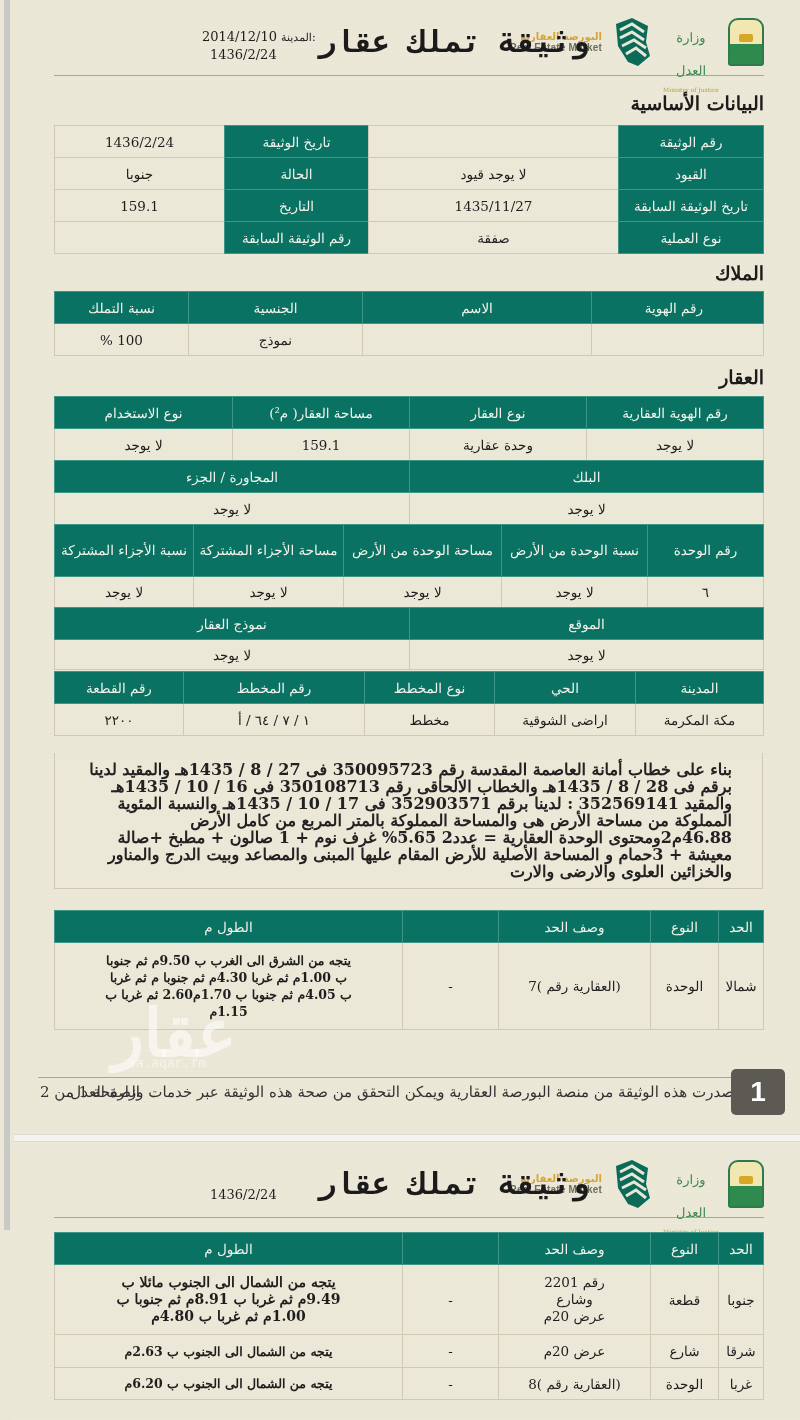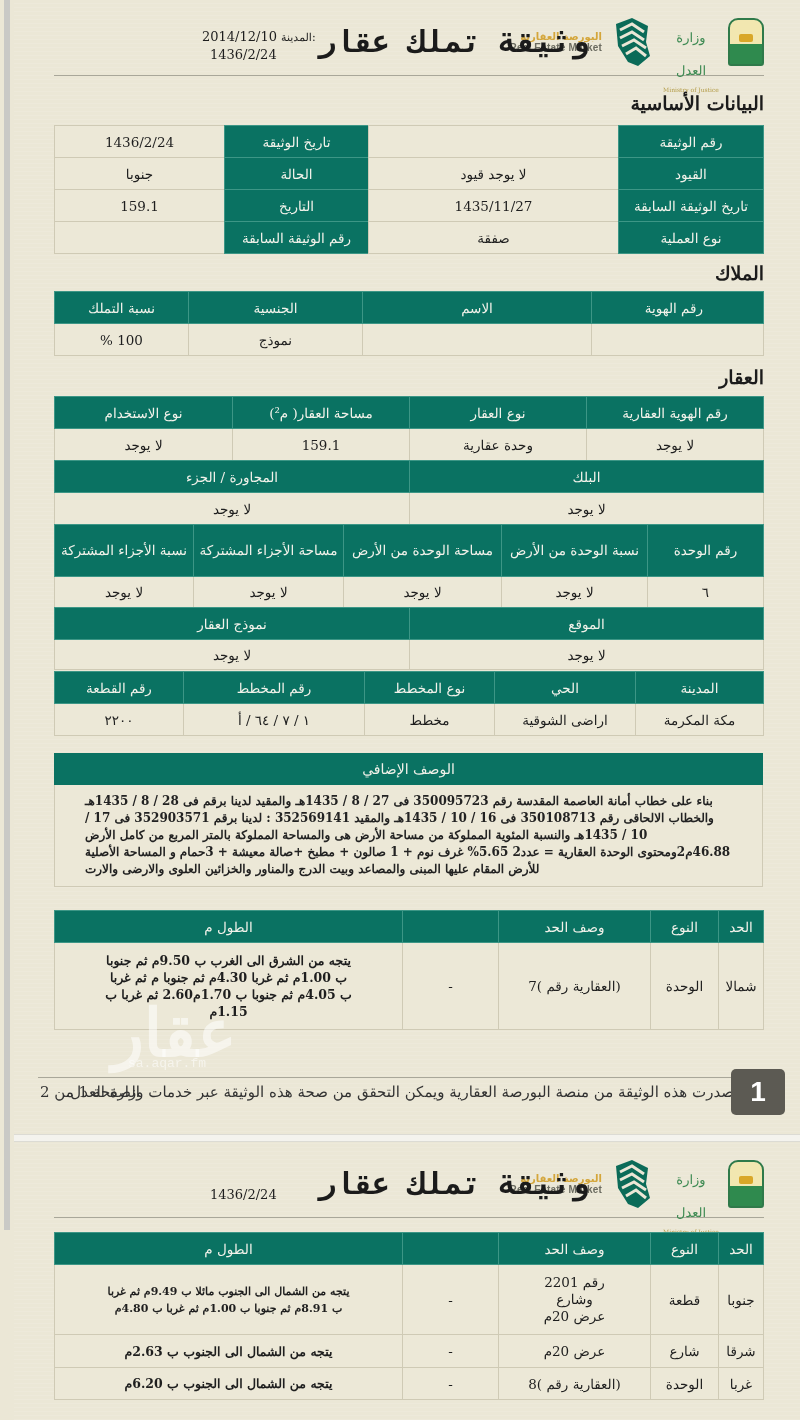--- a/index.html
+++ b/index.html
@@ -69,22 +69,22 @@
     background: #0a7262; color: #f2f2ea; border-color: #3d9686;
   }
   table.grid td { background: #ece8d7; }
   .two-line { line-height: 17px; }
 
   .desc-box { position: absolute; left: 40px; width: 709px; }
   .desc-head {
     background: #0a7262; color: #f2f2ea; text-align: center; font-size: 14px; height: 32px; line-height: 32px;
   }
   .desc-body {
-    background: #ece8d7; border: 1px solid #cfcab5; border-top: none; direction: rtl; text-align: left;
-    font-size: 12px; line-height: 17px; padding: 8px 30px 8px 30px; font-weight: bold; color: #222;
+    background: #ece8d7; border: 1px solid #cfcab5; border-top: none; direction: rtl; text-align: right;
+    font-size: 16px; line-height: 17px; padding: 8px 30px 8px 30px; font-weight: bold; color: #222;
   }
 
   .footer-line { position: absolute; left: 24px; right: 36px; height: 1px; background: #a9a79a; }
   .footer-note { position: absolute; font-size: 15px; color: #333; direction: rtl; white-space: nowrap; }
 
   .watermark { position: absolute; left: 98px; top: 1010px; width: 110px; text-align: center; color: rgba(255,255,255,0.55); pointer-events: none; }
   .watermark .wm-ar { font-size: 66px; line-height: 46px; font-weight: bold; }
   .watermark .wm-en { font-size: 13px; font-family: Liberation Mono, monospace; }
 
   .page-badge {
@@ -287,21 +287,20 @@
       <td>مكة المكرمة</td>
       <td>اراضى الشوقية</td>
       <td>مخطط</td>
       <td>١ / ٧ / ٦٤ / أ</td>
       <td>٢٢٠٠</td>
     </tr>
   </tbody>
     </table>
 
   <div class="desc-box" style="top:753px;">
-    <div class="desc-head">الوصف الإضافي</div>
     <div class="desc-body">بناء على خطاب أمانة العاصمة المقدسة رقم 350095723 فى 27 / 8 / 1435هـ والمقيد لدينا برقم فى 28 / 8 / 1435هـ والخطاب الالحاقى رقم 350108713 فى 16 / 10 / 1435هـ والمقيد 352569141 : لدينا برقم 352903571 فى 17 / 10 / 1435هـ والنسبة المئوية المملوكة من مساحة الأرض هى والمساحة المملوكة بالمتر المربع من كامل الأرض 46.88م2ومحتوى الوحدة العقارية = عدد2 5.65% غرف نوم + 1 صالون + مطبخ +صالة معيشة + 3حمام و المساحة الأصلية للأرض المقام عليها المبنى والمصاعد وبيت الدرج والمناور والخزائين العلوى والارضى والارت</div>
   </div>
 
   <table class="grid" style="top:910px;">
     <colgroup>
         <col style="width:45px">
         <col style="width:68px">
         <col style="width:152px">
         <col style="width:96px">
         <col style="width:348px">
@@ -373,21 +372,21 @@
       <th>النوع</th>
       <th>وصف الحد</th>
       <th></th>
       <th>الطول م</th>
     </tr>
     <tr style="height:70px">
       <td>جنوبا</td>
       <td>قطعة</td>
       <td style="line-height:17px;padding:0 40px;">رقم 2201 وشارع عرض 20م</td>
       <td>-</td>
-      <td style="font-size:11px;line-height:17px;font-weight:bold;padding:2px 50px;">يتجه من الشمال الى الجنوب مائلا ب 9.49م ثم غربا ب 8.91م ثم جنوبا ب 1.00م ثم غربا ب 4.80م</td>
+      <td style="font-size:14px;line-height:17px;font-weight:bold;padding:2px 50px;">يتجه من الشمال الى الجنوب مائلا ب 9.49م ثم غربا ب 8.91م ثم جنوبا ب 1.00م ثم غربا ب 4.80م</td>
     </tr>
     <tr style="height:33px">
       <td>شرقا</td>
       <td>شارع</td>
       <td>عرض 20م</td>
       <td>-</td>
       <td style="font-size:12.5px;font-weight:bold;">يتجه من الشمال الى الجنوب ب 2.63م</td>
     </tr>
     <tr style="height:32px">
       <td>غربا</td>

